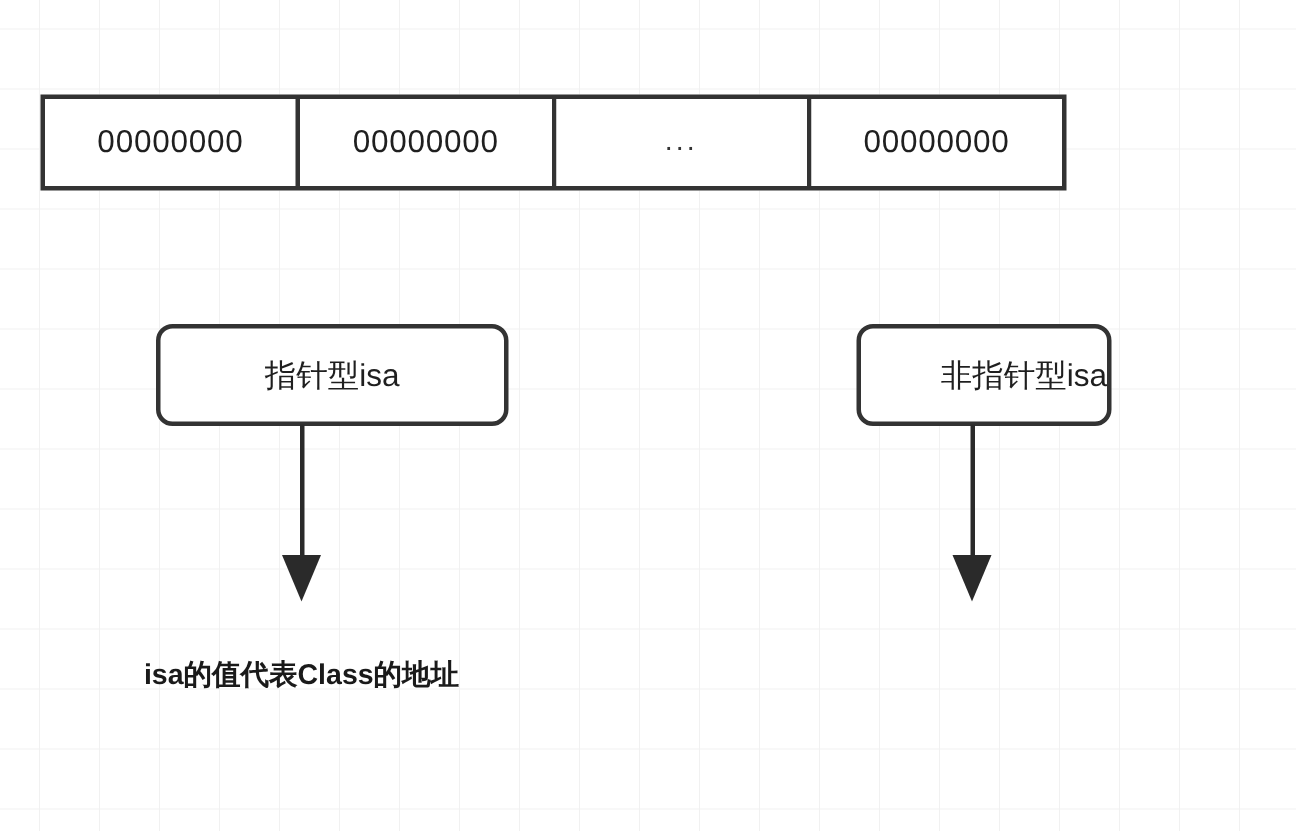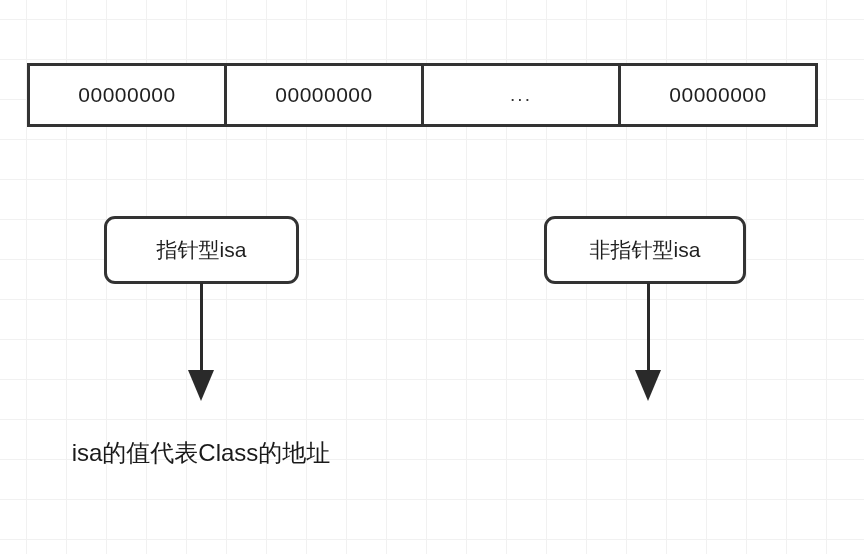--- a/index.html
+++ b/index.html
@@ -20,21 +20,21 @@
     background-position: 26px 19px;
     overflow: hidden;
     font-family: "Liberation Sans", "DejaVu Sans", sans-serif;
   }
 
   
   .byte-table {
     position: absolute;
     left: 27px;
     top: 63px;
-    width: 791px;
+    width: 684px;
     height: 64px;
     display: flex;
     box-sizing: border-box;
     border: 3px solid #333333;
     background: #ffffff;
   }
   .byte-cell {
     flex: 1 1 0;
     display: flex;
     align-items: center;
@@ -59,22 +59,22 @@
     box-sizing: border-box;
     border: 3px solid #333333;
     border-radius: 11px;
     background: #ffffff;
     display: flex;
     align-items: center;
     justify-content: center;
     font-size: 21px;
     color: #1f1f1f;
   }
-  #box-left  { left: 104px; top: 216px; width: 195px; height: 68px; }
-  #box-right { left: 544px; top: 216px; width: 202px; height: 68px; }
+  #box-left  { left: 104px; top: 216px; width: 235px; height: 68px; }
+  #box-right { left: 571px; top: 216px; width: 170px; height: 68px; justify-content: flex-end; }
 
   
   .arrow { position: absolute; }
   .arrow .shaft {
     position: absolute;
     left: 50%;
     top: 0;
     width: 3px;
     margin-left: -1.5px;
     background: #2a2a2a;
@@ -90,22 +90,22 @@
     border-top: 31px solid #2a2a2a;
   }
   #arrow-left  { left: 188px; top: 283px; width: 26px; height: 118px; }
   #arrow-right { left: 635px; top: 283px; width: 26px; height: 118px; }
   #arrow-left  .shaft, #arrow-right .shaft { height: 88px; }
   #arrow-left  .head,  #arrow-right .head  { top: 87px; }
 
   
   .caption {
     position: absolute;
-    font-size: 24px;
-    font-weight: normal;
+    font-size: 19px;
+    font-weight: bold;
     color: #1a1a1a;
     white-space: nowrap;
   }
   #caption-left  { left: 0px;   top: 437px; width: 402px; text-align: center; }
   #caption-right { left: 452px; top: 437px; width: 392px; text-align: center; }
 </style>
 </head>
 <body>
 
 <div id="canvas">

